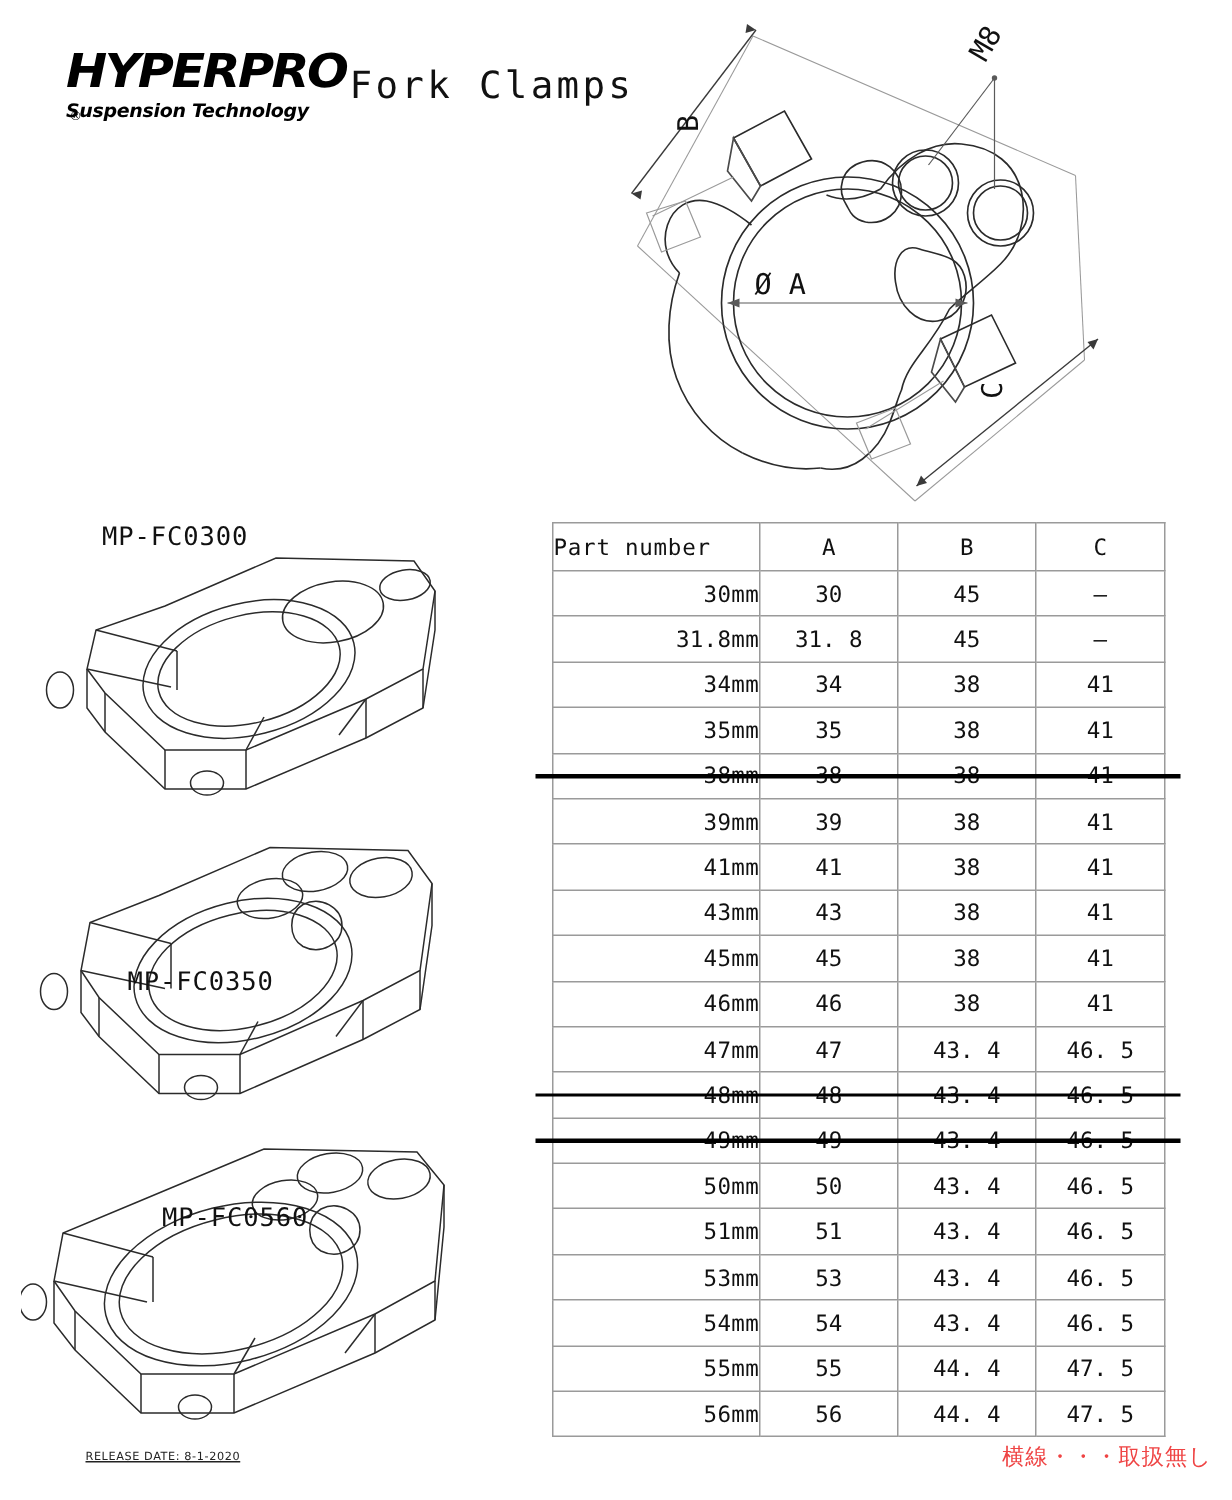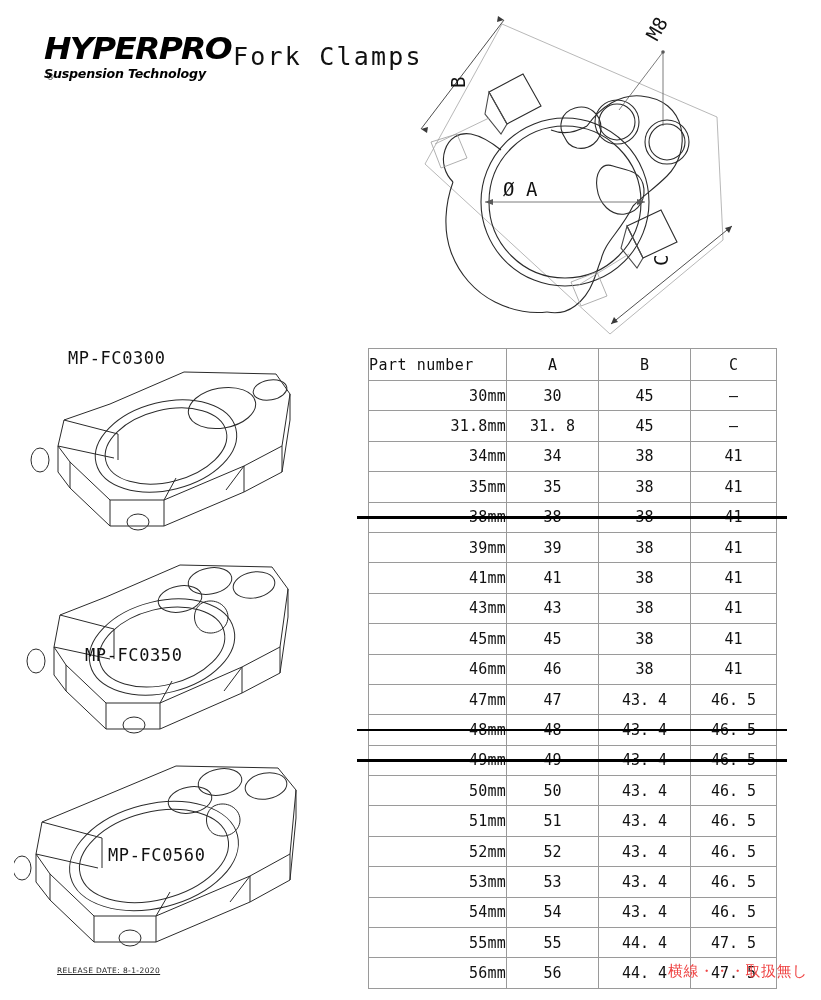--- a/index.html
+++ b/index.html
@@ -94,21 +94,21 @@
   .product-label {
     position: absolute;
     font-family: "DejaVu Sans Mono", monospace;
     font-size: 17px;
     letter-spacing: 0.6px;
     color: #111;
     white-space: nowrap;
   }
   #label-1 { left: 68px;  top: 348px; }
   #label-2 { left: 85px;  top: 645px; }
-  #label-3 { left: 108px; top: 845px; }
+  #label-3 { left: 108px; top: 802px; }
 
   
   #spec-table-wrap {
     position: absolute;
     left: 368px; top: 348px;
     width: 408px;
   }
   table#spec-table {
     border-collapse: collapse;
     width: 408px;
@@ -482,26 +482,20 @@
           <td class="d-val">43. 4</td>
           <td class="d-val">46. 5</td>
         </tr>
         <tr>
           <td class="d-part">51mm</td>
           <td class="d-val">51</td>
           <td class="d-val">43. 4</td>
           <td class="d-val">46. 5</td>
         </tr>
         <tr>
-          <td class="d-part">52mm</td>
-          <td class="d-val">52</td>
-          <td class="d-val">43. 4</td>
-          <td class="d-val">46. 5</td>
-        </tr>
-        <tr>
           <td class="d-part">53mm</td>
           <td class="d-val">53</td>
           <td class="d-val">43. 4</td>
           <td class="d-val">46. 5</td>
         </tr>
         <tr>
           <td class="d-part">54mm</td>
           <td class="d-val">54</td>
           <td class="d-val">43. 4</td>
           <td class="d-val">46. 5</td>

